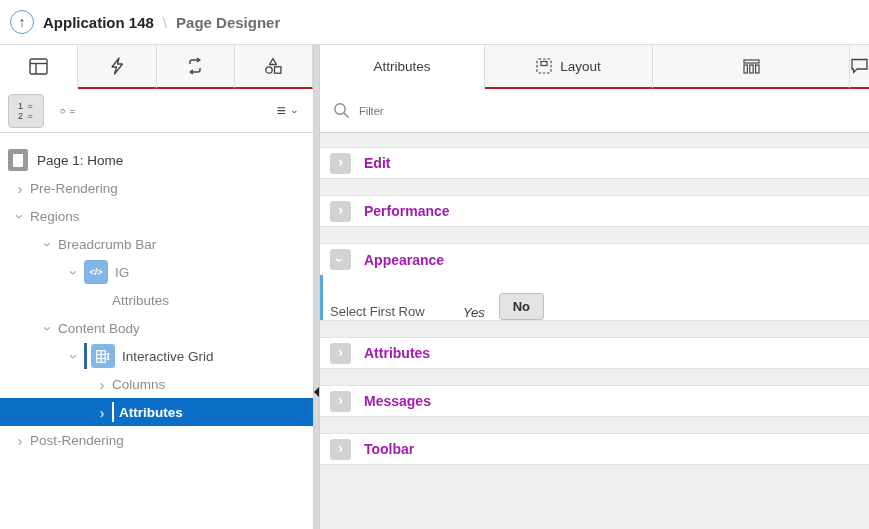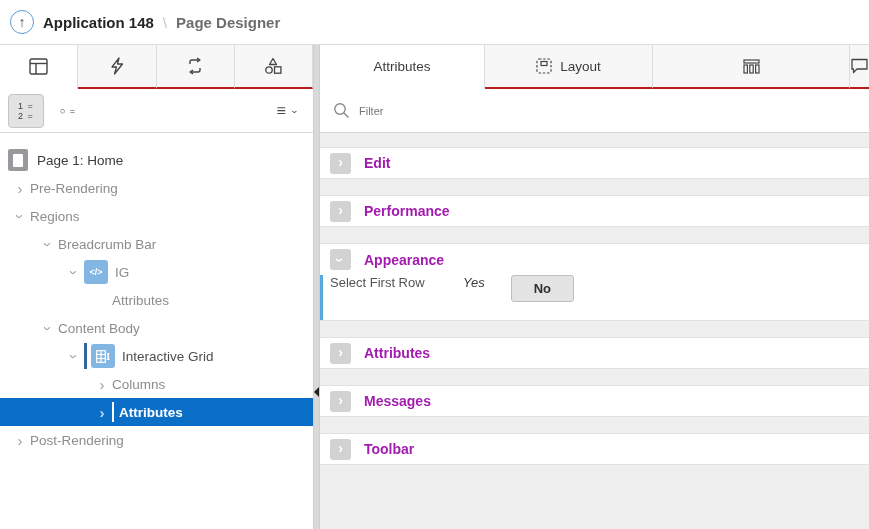--- a/index.html
+++ b/index.html
@@ -96,28 +96,28 @@
     color:#fff; font-size:14px; font-weight:700; display:flex; align-items:center;
     justify-content:center; line-height:1; cursor:pointer; padding-bottom:2px; }
   .disc-btn.open { padding-bottom:0; }
   .disc-btn.open span { display:inline-block; transform:rotate(90deg); }
   .sec-label { font-size:14px; font-weight:700; color:#a21caf; }
   .sec-body { background:#fff; border-bottom:1px solid #e2e2e2; }
   .section.expanded .sec-head { border-bottom:none; }
 
   .field-row { display:flex; position:relative; padding-left:10px; }
   .frow-a { height:49px; align-items:flex-start; padding-top:8px; }
-  .frow-b { height:45px; align-items:flex-start; }
+  .frow-b { height:45px; align-items:flex-end; }
   .f-label { width:123px; flex:0 0 123px; font-size:13px; color:#545454; line-height:16px; }
   .null-input { flex:1; border:none; border-bottom:1px solid #cfcfcf; outline:none;
     font-size:13px; color:#3c3c3c; height:26px; margin-top:2px; background:transparent;
     font-family:"Liberation Sans",sans-serif; }
   .yes-label { font-size:13px; color:#3a3a3a; margin-left:10px; cursor:pointer;font-style:italic; }
-  .no-btn { margin-left:26px; background:#e3e3e3; border:1px solid #bfbfbf; border-radius:3px;
-    font-size:13px; font-weight:700; color:#2f2f2f; padding:5px 22px; cursor:pointer;
+  .no-btn { margin-left:14px; background:#e3e3e3; border:1px solid #bfbfbf; border-radius:3px;
+    font-size:13px; font-weight:700; color:#2f2f2f; padding:5px 13px; cursor:pointer;
     font-family:"Liberation Sans",sans-serif; }
   .mod-bar { position:absolute; left:0; top:0; width:3px; height:100%;
     background:var(--modified_bar_blue); }
 
   svg { display:block; }
 </style>
 </head>
 <body>
 
 <div class="page">

